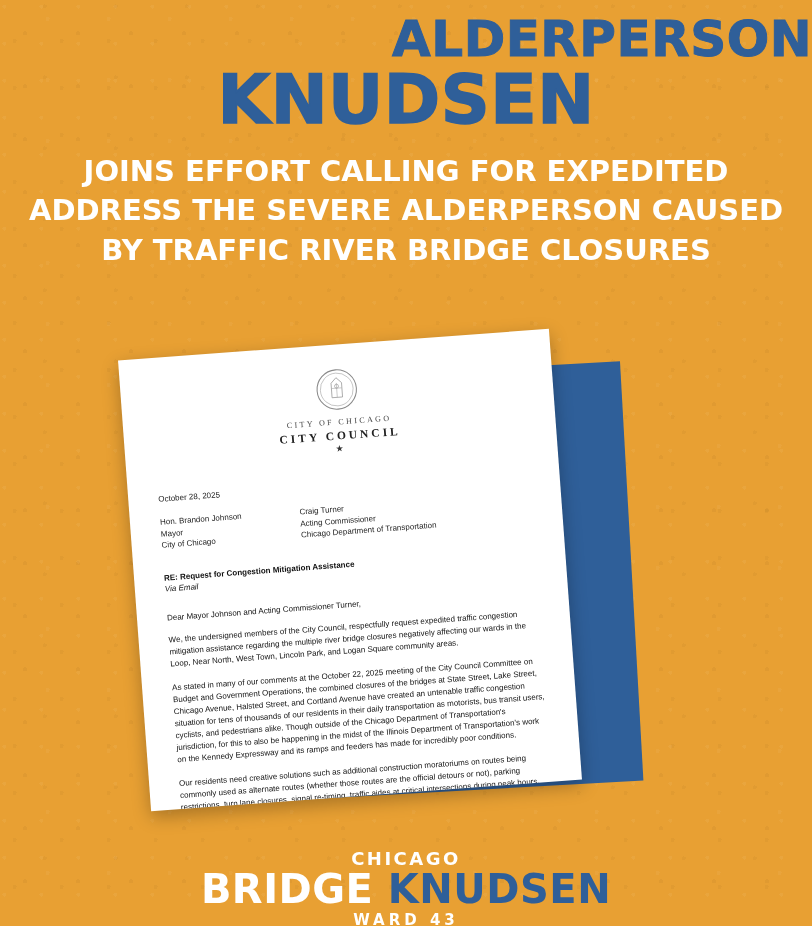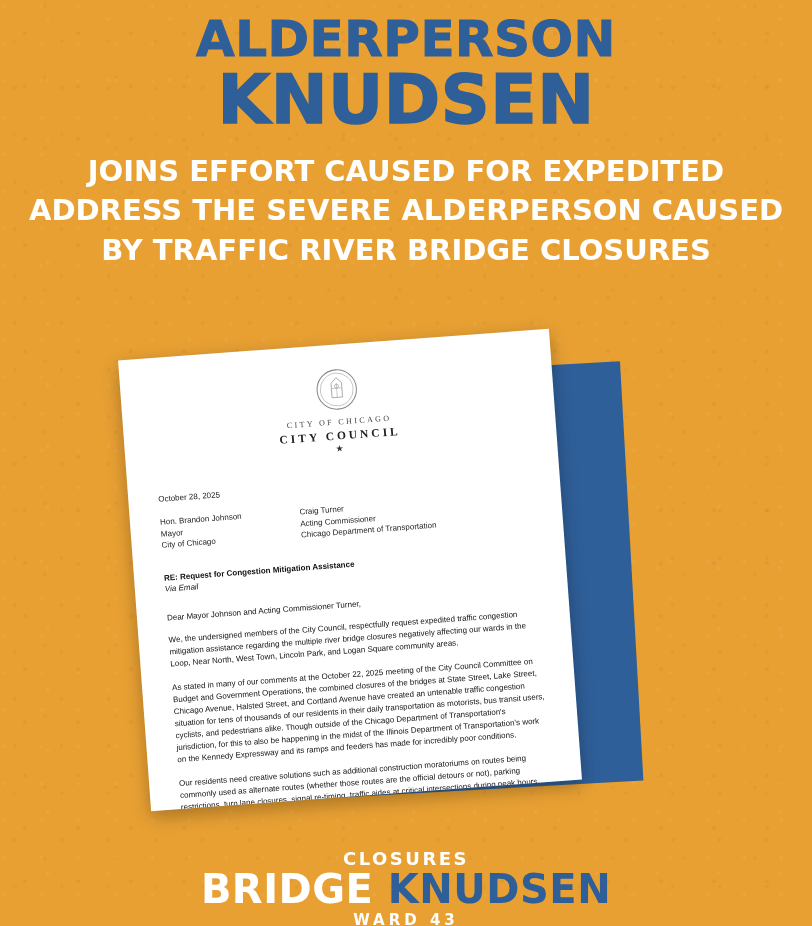--- a/index.html
+++ b/index.html
@@ -35,20 +35,21 @@
     width: 812px;
     text-align: center;
   }
   .title-line1 {
     font-family: "DejaVu Sans", sans-serif;
     font-weight: bold;
     font-size: 50px;
     letter-spacing: 0.5px;
     color: #2f5f99;
     line-height: 1.0;
+    text-align: right;
     -webkit-text-stroke: 1px #2f5f99;
   }
   .title-line2 {
     font-family: "DejaVu Sans", sans-serif;
     font-weight: bold;
     font-size: 68px;
     letter-spacing: 0.5px;
     color: #2f5f99;
     line-height: 1.0;
     margin-top: 2px;
@@ -200,21 +201,21 @@
 </style>
 </head>
 <body>
 
 <div class="bg-texture"></div>
 
 <div class="headline-block">
   <div class="title-line1">ALDERPERSON</div>
   <div class="title-line2">KNUDSEN</div>
   <div class="subhead">
-    <div>JOINS EFFORT CAUSED FOR EXPEDITED</div>
+    <div>JOINS EFFORT CALLING FOR EXPEDITED</div>
     <div>ADDRESS THE SEVERE ALDERPERSON CAUSED</div>
     <div>BY TRAFFIC RIVER BRIDGE CLOSURES</div>
   </div>
 </div>
 
 <div class="blue-block"></div>
 
 <div class="letter">
   <div class="letter-inner">
     <div class="crest-wrap">
@@ -250,19 +251,19 @@
 
     <div class="salutation">Dear Mayor Johnson and Acting Commissioner Turner,</div>
 
     <div class="body-para">We, the undersigned members of the City Council, respectfully request expedited traffic congestion mitigation assistance regarding the multiple river bridge closures negatively affecting our wards in the Loop, Near North, West Town, Lincoln Park, and Logan Square community areas.</div>
     <div class="body-para">As stated in many of our comments at the October 22, 2025 meeting of the City Council Committee on Budget and Government Operations, the combined closures of the bridges at State Street, Lake Street, Chicago Avenue, Halsted Street, and Cortland Avenue have created an untenable traffic congestion situation for tens of thousands of our residents in their daily transportation as motorists, bus transit users, cyclists, and pedestrians alike.  Though outside of the Chicago Department of Transportation's jurisdiction, for this to also be happening in the midst of the Illinois Department of Transportation's work on the Kennedy Expressway and its ramps and feeders has made for incredibly poor conditions.</div>
     <div class="body-para">Our residents need creative solutions such as additional construction moratoriums on routes being commonly used as alternate routes (whether those routes are the official detours or not), parking restrictions, turn lane closures, signal re-timing, traffic aides at critical intersections during peak hours, and anything else that could help.  The duration of many of these projects is of great concern as some are</div>
   </div>
 </div>
 
 <div class="footer-logo">
-  <div class="f-alderman">CLOSURES</div>
+  <div class="f-alderman">CHICAGO</div>
   <div class="f-name">
     <span class="f-first">BRIDGE</span>
     <span class="f-last">KNUDSEN</span>
   </div>
   <div class="f-ward">WARD 43</div>
 </div>
 
 </body></html>

